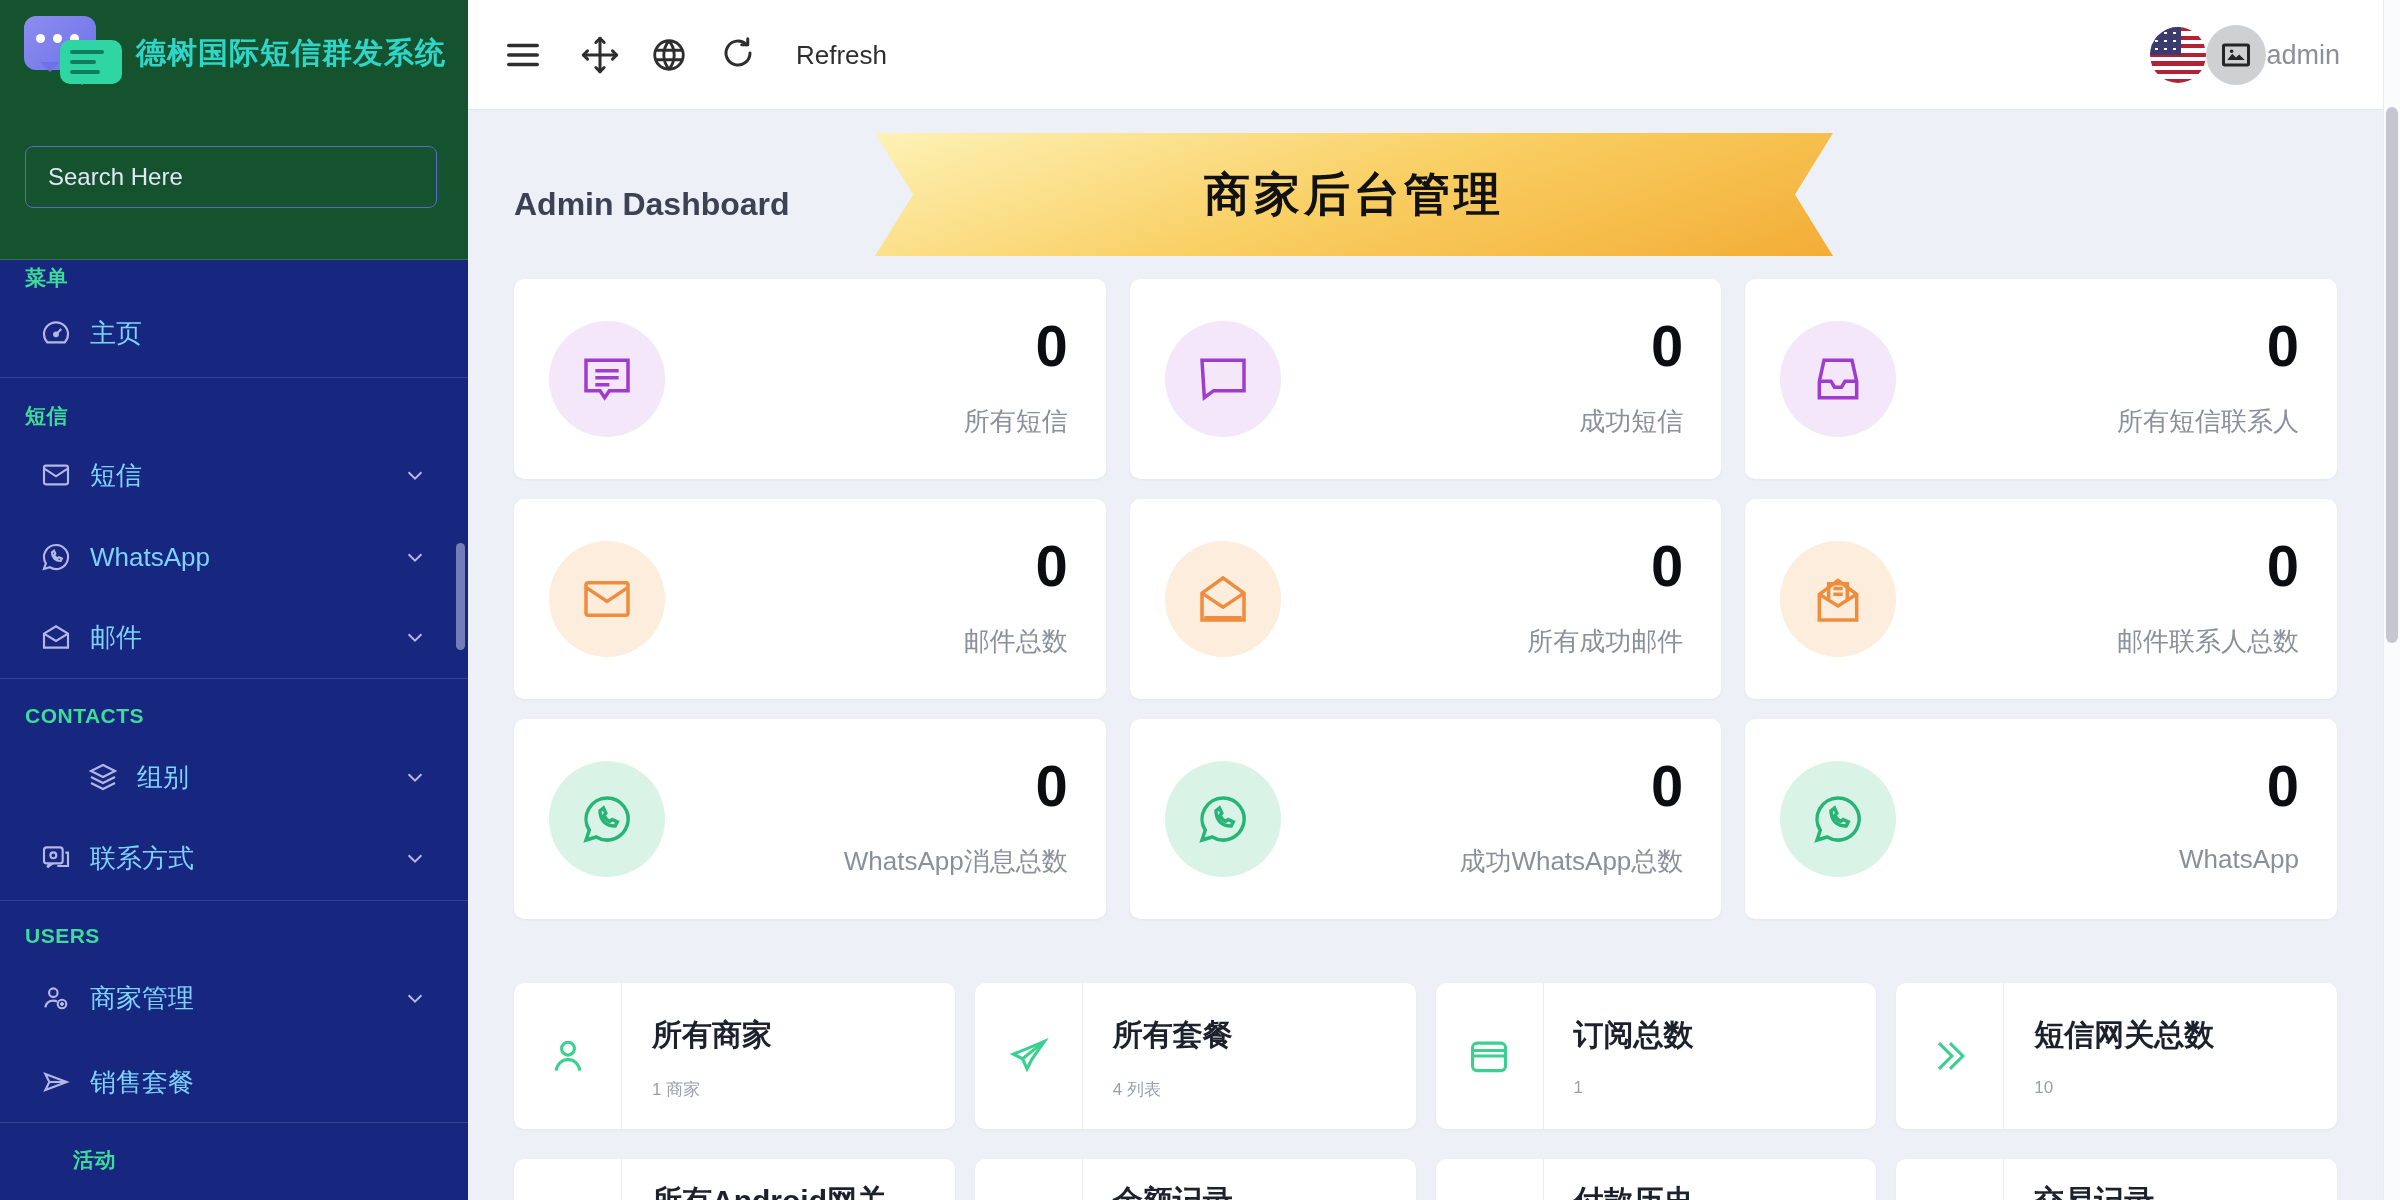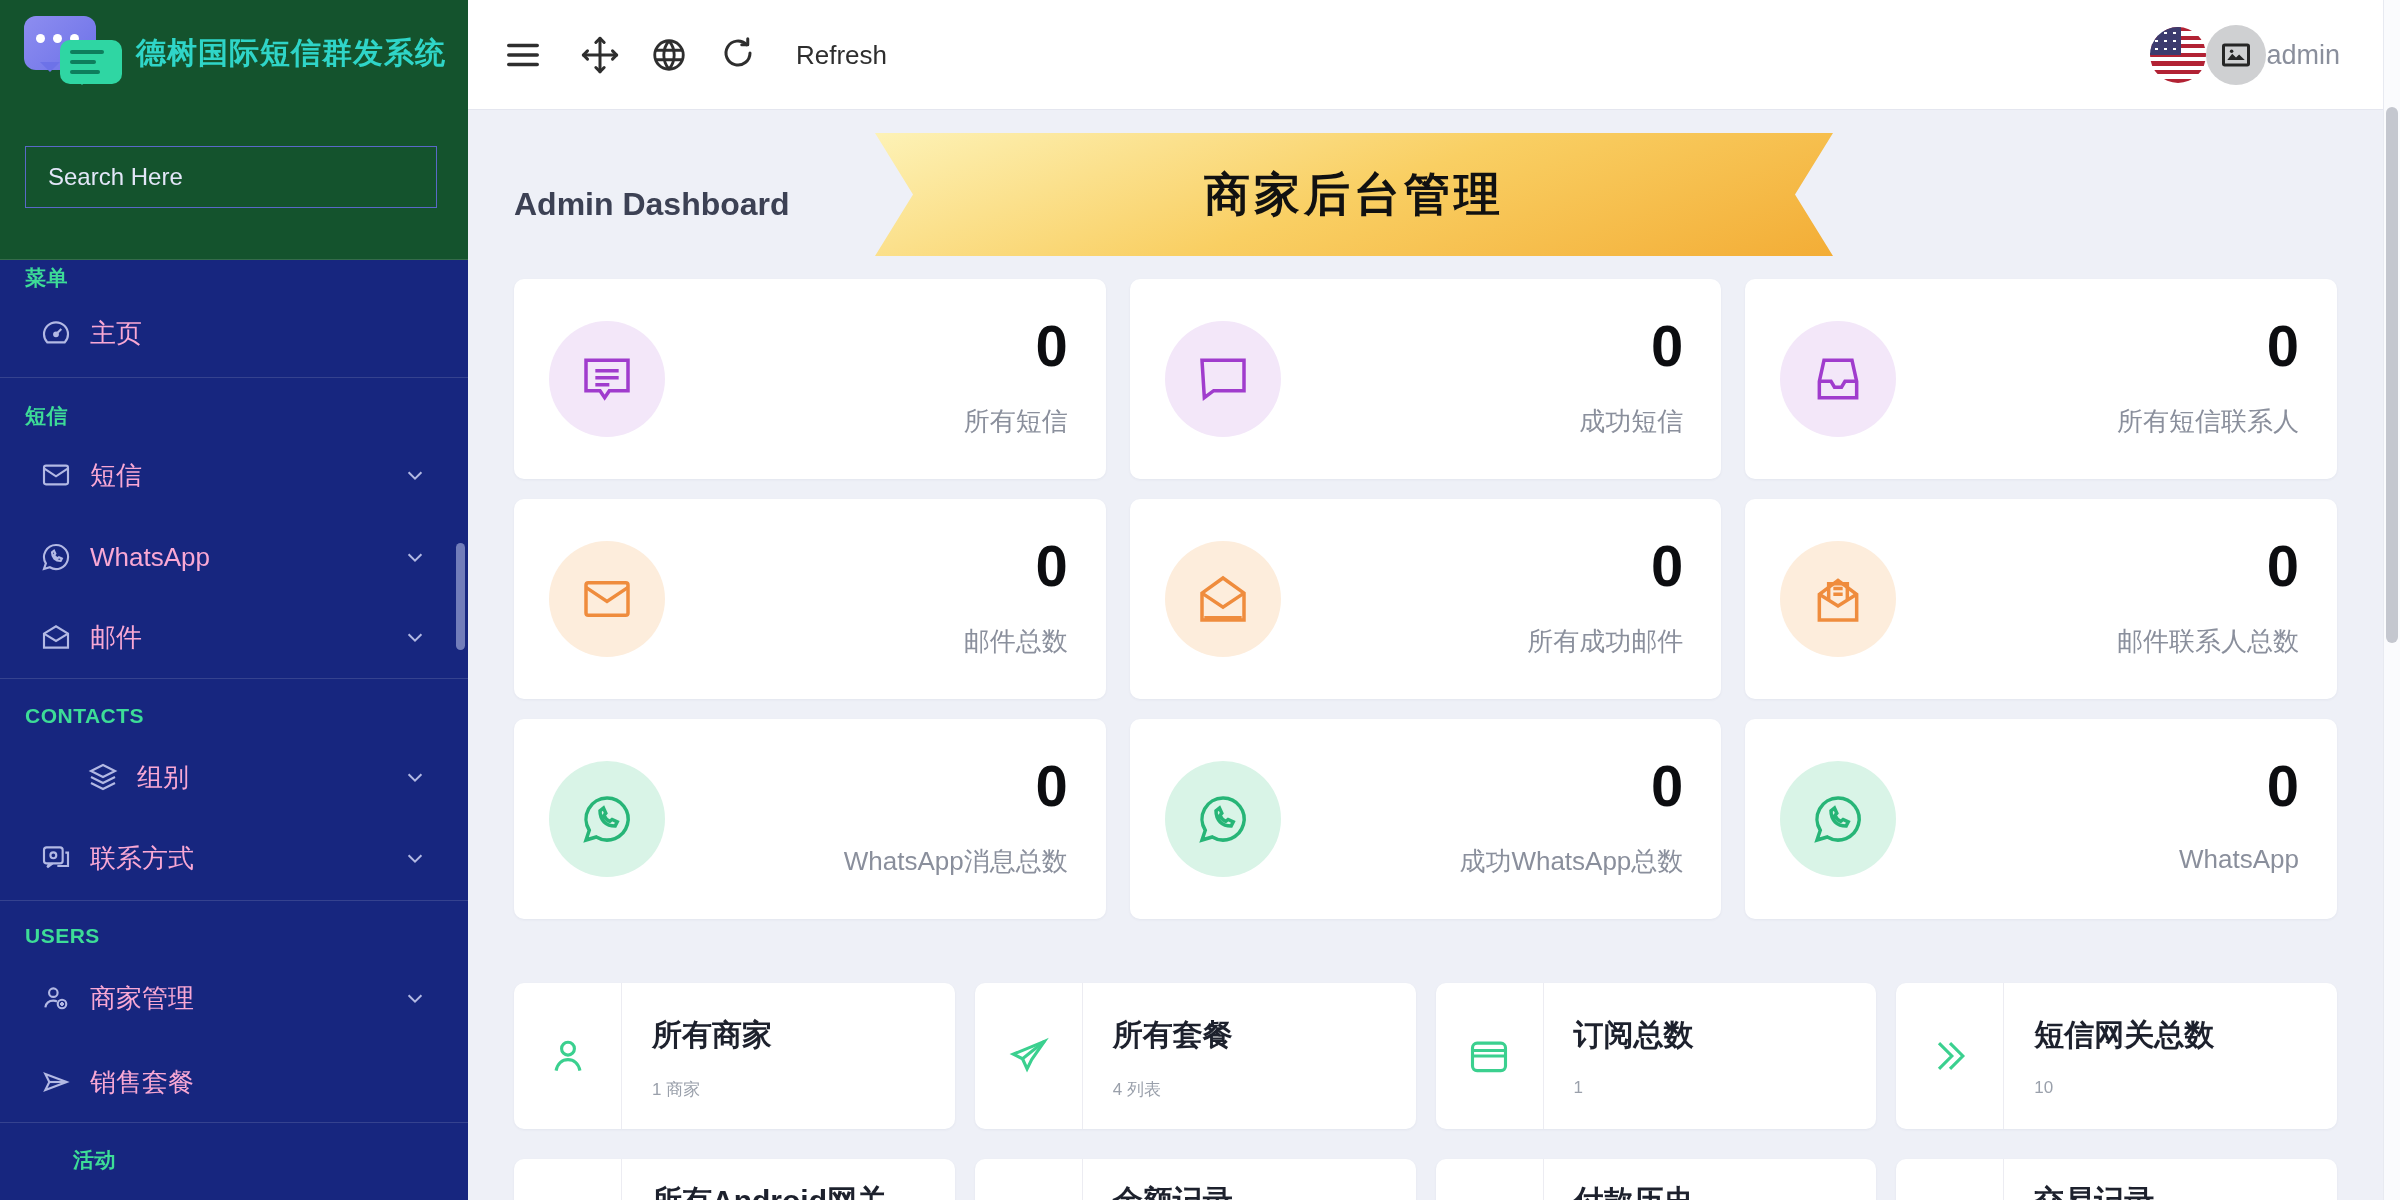--- a/index.html
+++ b/index.html
@@ -14,25 +14,25 @@
   .bubble1 { position:absolute; left:6px; top:6px; width:72px; height:54px; border-radius:12px; background:linear-gradient(135deg,#8d8df0,#6d72e8); }
   .bubble1:after { content:""; position:absolute; left:16px; bottom:-12px; border:10px solid transparent; border-top-color:#6d72e8; }
   .bubble1 .dots { position:absolute; left:12px; top:18px; display:flex; gap:8px; }
   .bubble1 .dots i { width:9px; height:9px; border-radius:50%; background:#fff; }
   .bubble2 { position:absolute; right:0; top:30px; width:62px; height:44px; border-radius:10px; background:#2fd6a3; }
   .bubble2:after { content:""; position:absolute; left:14px; bottom:-9px; border:8px solid transparent; border-top-color:#2fd6a3; }
   .bubble2 .ln { position:absolute; left:10px; height:4px; background:#0e7e5d; border-radius:2px; }
   .logo-text { color:#2fd5c8; font-size:30px; font-weight:700; letter-spacing:1px; white-space:nowrap; }
 
   .search-wrap { position:absolute; left:25px; top:146px; width:412px; height:62px; }
-  .search-wrap input { width:100%; height:100%; background:transparent; border:1.5px solid #5a68c8; border-radius:0; color:#eef0fb; font-size:24px; padding:0 22px; outline:none; font-family:inherit; }
+  .search-wrap input { width:100%; height:100%; background:transparent; border:1.5px solid #5a68c8; border-radius:8px; color:#eef0fb; font-size:24px; padding:0 22px; outline:none; font-family:inherit; }
   .search-wrap input::placeholder { color:#e3e6f8; opacity:1; }
 
   .sb-label { position:absolute; left:25px; color:#3ddc97; font-size:21px; font-weight:700; letter-spacing:.5px; }
-  .sb-item { position:absolute; left:0; width:468px; height:80px; display:flex; align-items:center; cursor:pointer; color:#f9a8d4; }
+  .sb-item { position:absolute; left:0; width:468px; height:80px; display:flex; align-items:center; cursor:pointer; color:#7dd3fc; }
   .sb-item .mi { width:32px; height:32px; margin-left:40px; flex:0 0 32px; display:flex; align-items:center; justify-content:center; }
   .sb-item .mi svg { width:32px; height:32px; stroke:#b3b9e4; fill:none; stroke-width:1.6; }
   .sb-item .lbl { margin-left:18px; font-size:26px; }
   .sb-item .chev { position:absolute; right:42px; width:22px; height:22px; }
   .sb-item .chev svg { width:22px; height:22px; stroke:#b3b9e4; fill:none; stroke-width:2.2; }
   .sb-divider { position:absolute; left:0; width:468px; height:1px; background:rgba(255,255,255,.13); }
   .sb-thumb { position:absolute; right:3px; top:543px; width:9px; height:107px; border-radius:5px; background:rgba(190,197,235,.55); }
 
   
   .topbar { position:absolute; left:468px; top:0; width:1932px; height:110px; background:#ffffff; border-bottom:1px solid #e4e6ef; z-index:4; }

